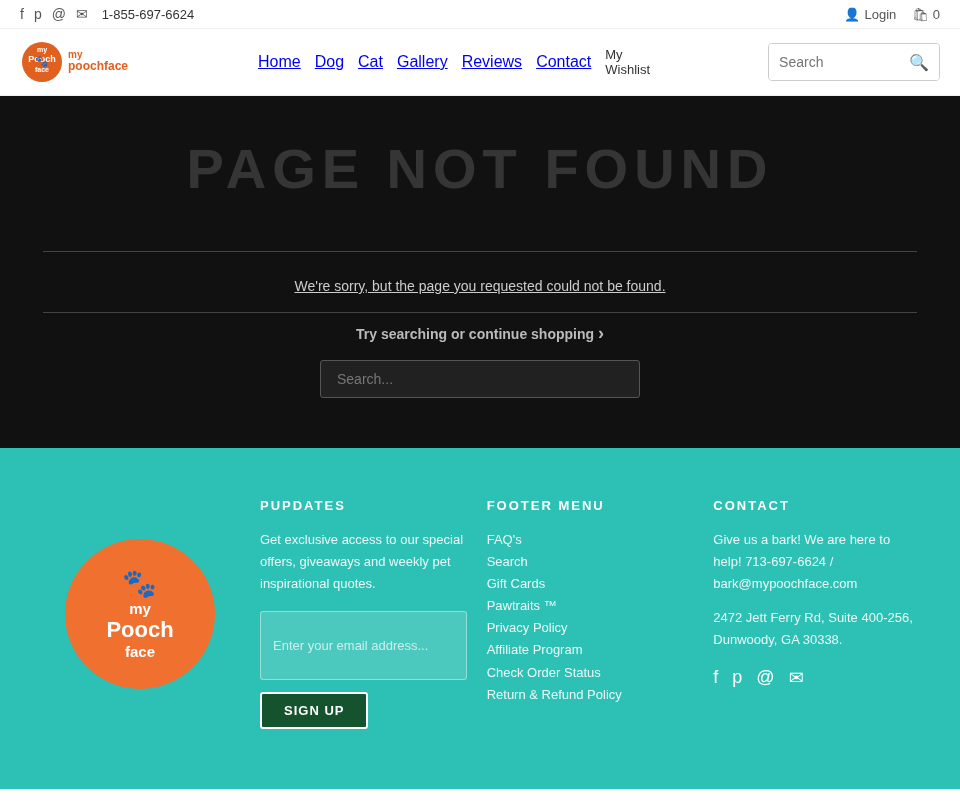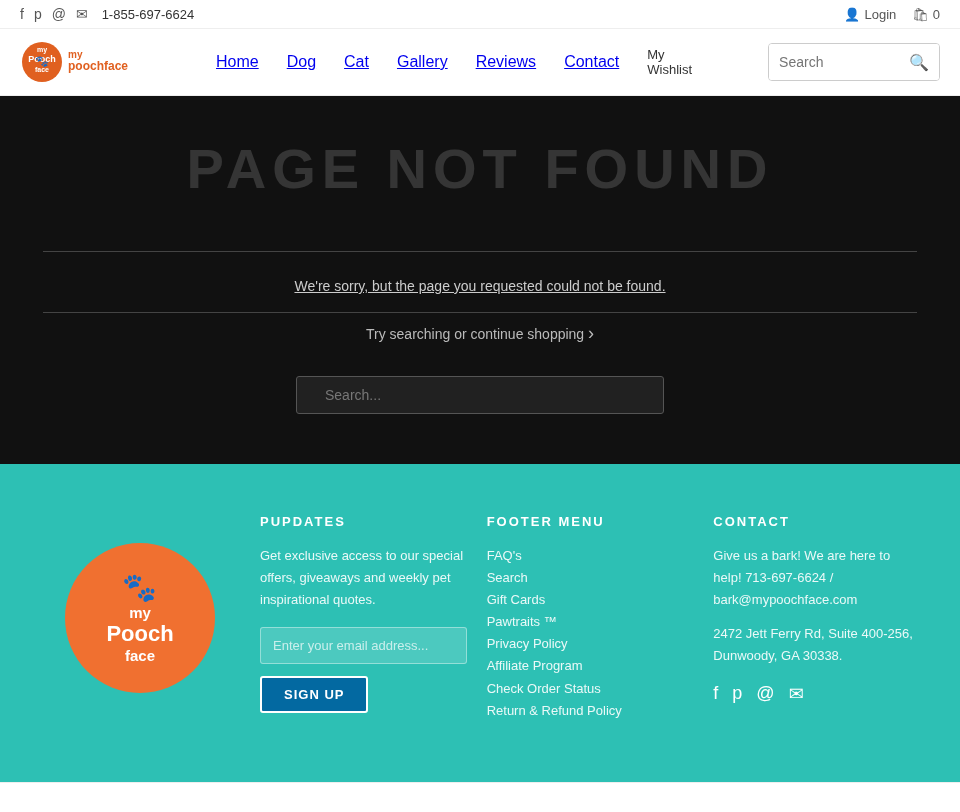--- a/index.html
+++ b/index.html
@@ -98,27 +98,28 @@
     .not-found-msg {
       font-size: 14px;
       color: #ccc;
       margin: 16px 0 8px;
       text-align: left;
       text-decoration: underline;
     }
     .not-found-sub {
       font-size: 14px;
       color: #bbb;
-      margin-bottom: 32px;
+      margin-bottom: 16px;
       text-align: right;
+      font-weight: bold;
     }
     .arrow { font-size: 18px; }
     .search-input-404 {
-      width: 368px;
-      padding: 10px 28px;
+      width: 320px;
+      padding: 10px 16px;
       border: 1px solid #555;
       background: rgba(255,255,255,0.07);
       color: #ccc;
       font-size: 14px;
       border-radius: 3px;
       outline: none;
     }
     .search-input-404::placeholder { color: #777; }
 
     
@@ -162,32 +163,32 @@
     .footer-section p, .footer-section a {
       font-size: 13px;
       color: rgba(255,255,255,0.9);
       line-height: 1.7;
       display: block;
       text-decoration: none;
       cursor: pointer;
     }
     .footer-email-input {
       width: 100%;
-      padding: 10px 12px;
+      padding: 26px 12px;
       border: 1px solid rgba(255,255,255,0.4);
       background: rgba(255,255,255,0.15);
       color: #fff;
       font-size: 13px;
       border-radius: 3px;
       outline: none;
       margin-bottom: 12px;
     }
     .footer-email-input::placeholder { color: rgba(255,255,255,0.7); }
     .signup-btn {
-      background: #0369a1;
+      background: #14532d;
       border: 2px solid #fff;
       color: #fff;
       padding: 9px 22px;
       font-size: 13px;
       font-weight: 700;
       letter-spacing: 1px;
       cursor: pointer;
       border-radius: 3px;
       text-transform: uppercase;
     }
@@ -199,21 +200,21 @@
       background: #fff;
       border-top: 1px solid #eee;
       padding: 14px 30px;
       display: flex;
       align-items: center;
       justify-content: space-between;
       font-size: 12px;
       color: #555;
     }
 
-    .nav-center { display: flex; align-items: center; gap: 28px; }
+    .nav-center { display: flex; align-items: center; gap: 14px; }
   </style>
 </head>
 <body>
 
 <div class="top-bar">
   <div class="top-bar-left">
     <div class="social-icons">
       <span class="social-icon">f</span>
       <span class="social-icon">p</span>
       <span class="social-icon">@</span>

